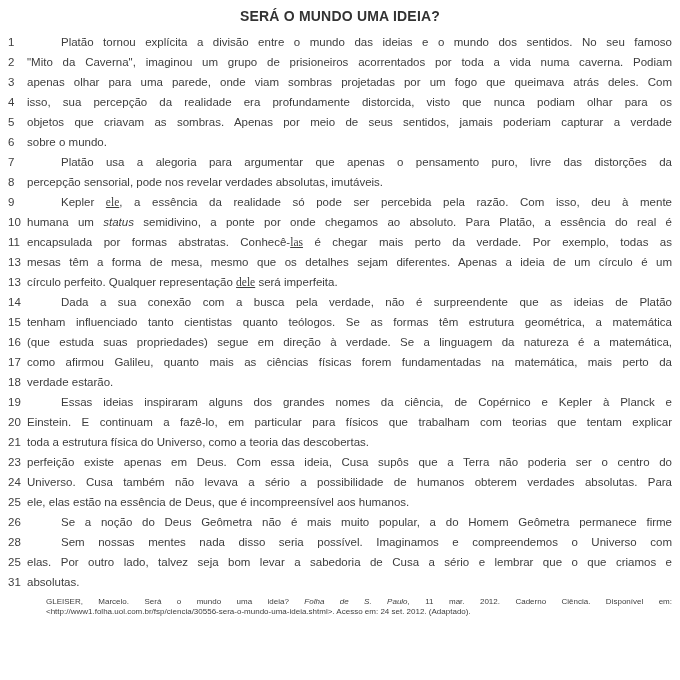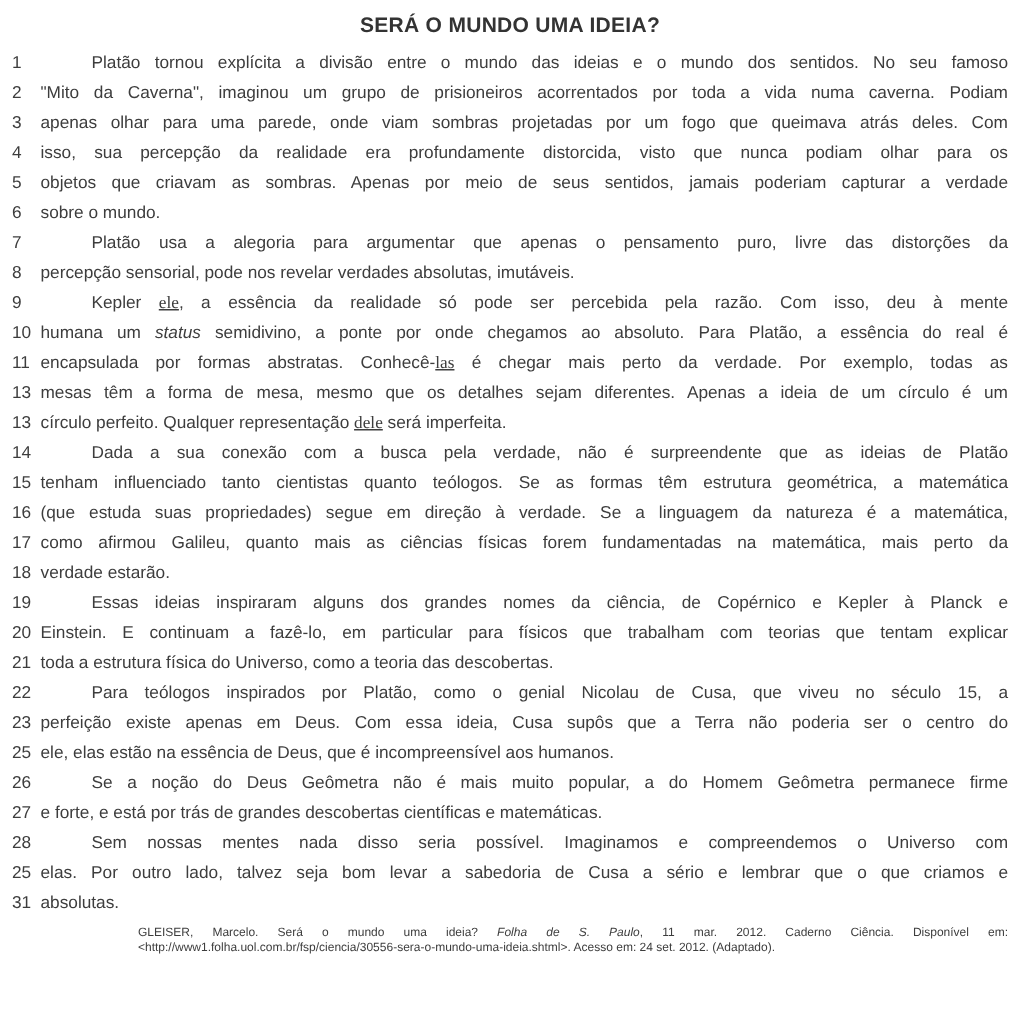--- a/index.html
+++ b/index.html
@@ -15,21 +15,21 @@
   }
   .body{margin-top:8px;}
   .line{display:flex;height:20px;line-height:20px;font-size:11.5px;}
   .num{flex:none;width:19px;padding-left:8px;}
   .txt{flex:1 1 auto;padding-right:8px;text-align:left;}
   .txt.just{text-align:justify;text-align-last:justify;}
   .txt.indent{text-indent:34px;}
   .txt i{font-style:italic;}
   .txt u, .cit u{text-decoration:underline;text-underline-offset:1px;font-family:Liberation Serif, serif;}
   .citation{
-    margin:5px 8px 0 92px;
+    margin:5px 8px 0 46px;
     font-size:8px;line-height:9.5px;color:#3d3d3d;
   }
   .cit{margin:0;}
   .cit.just{text-align:justify;text-align-last:justify;}
   .cit i{font-style:italic;}
 </style>
 </head>
 <body>
 
 <div class="page">
@@ -113,38 +113,34 @@
       </div>
       <div class="line">
         <span class="num">20</span>
         <div class="txt just"><span>Einstein. E continuam a fazê-lo, em particular para físicos que trabalham com teorias que tentam explicar</span></div>
       </div>
       <div class="line">
         <span class="num">21</span>
         <div class="txt"><span>toda a estrutura física do Universo, como a teoria das descobertas.</span></div>
       </div>
       <div class="line">
-        <span class="num">22</span>
-        <div class="txt indent just"><span>Para teólogos inspirados por Platão, como o genial Nicolau de Cusa, que viveu no século 15, a</span></div>
+        <span class="num">23</span>
+        <div class="txt just"><span>perfeição existe apenas em Deus. Com essa ideia, Cusa supôs que a Terra não poderia ser o centro do</span></div>
       </div>
       <div class="line">
-        <span class="num">23</span>
-        <div class="txt just"><span>perfeição existe apenas em Deus. Com essa ideia, Cusa supôs que a Terra não poderia ser o centro do</span></div>
+        <span class="num">24</span>
+        <div class="txt just"><span>Universo. Cusa também não levava a sério a possibilidade de humanos obterem verdades absolutas. Para</span></div>
       </div>
       <div class="line">
         <span class="num">25</span>
         <div class="txt"><span>ele, elas estão na essência de Deus, que é incompreensível aos humanos.</span></div>
       </div>
       <div class="line">
         <span class="num">26</span>
         <div class="txt indent just"><span>Se a noção do Deus Geômetra não é mais muito popular, a do Homem Geômetra permanece firme</span></div>
-      </div>
-      <div class="line">
-        <span class="num">27</span>
-        <div class="txt"><span>e forte, e está por trás de grandes descobertas científicas e matemáticas.</span></div>
       </div>
       <div class="line">
         <span class="num">28</span>
         <div class="txt indent just"><span>Sem nossas mentes nada disso seria possível. Imaginamos e compreendemos o Universo com</span></div>
       </div>
       <div class="line">
         <span class="num">25</span>
         <div class="txt just"><span>elas. Por outro lado, talvez seja bom levar a sabedoria de Cusa a sério e lembrar que o que criamos e</span></div>
       </div>
       <div class="line">

